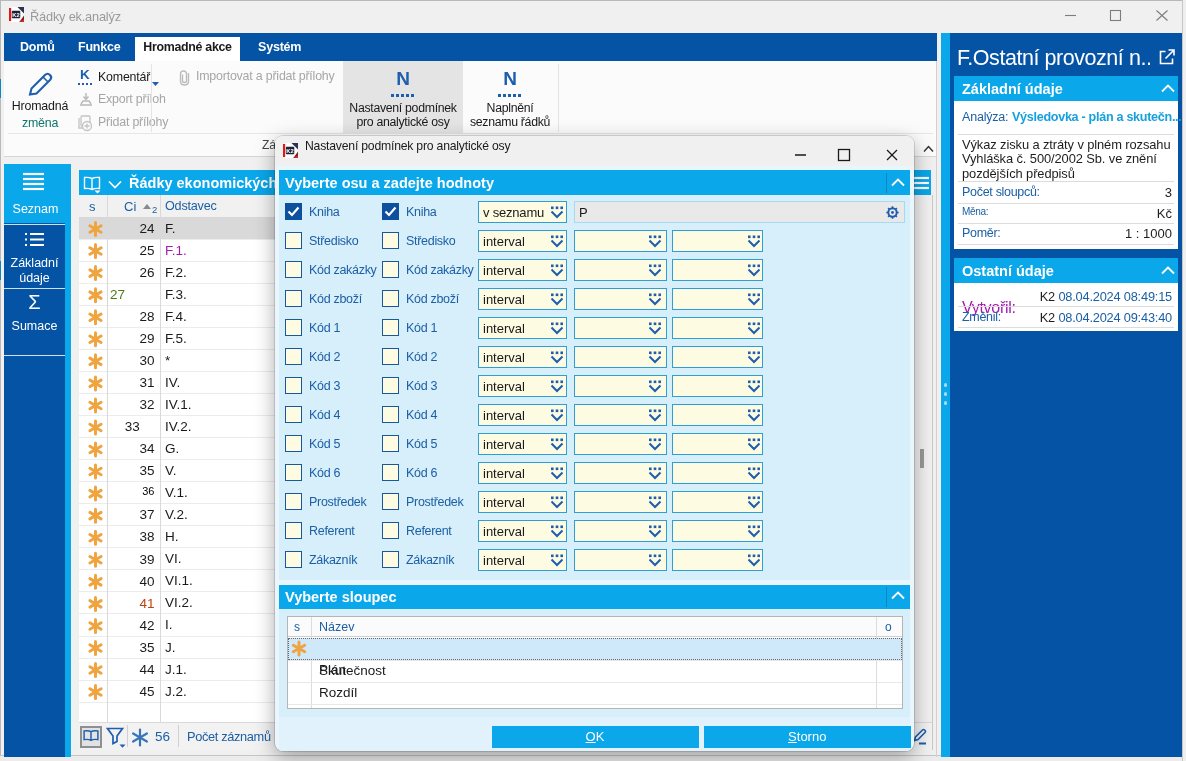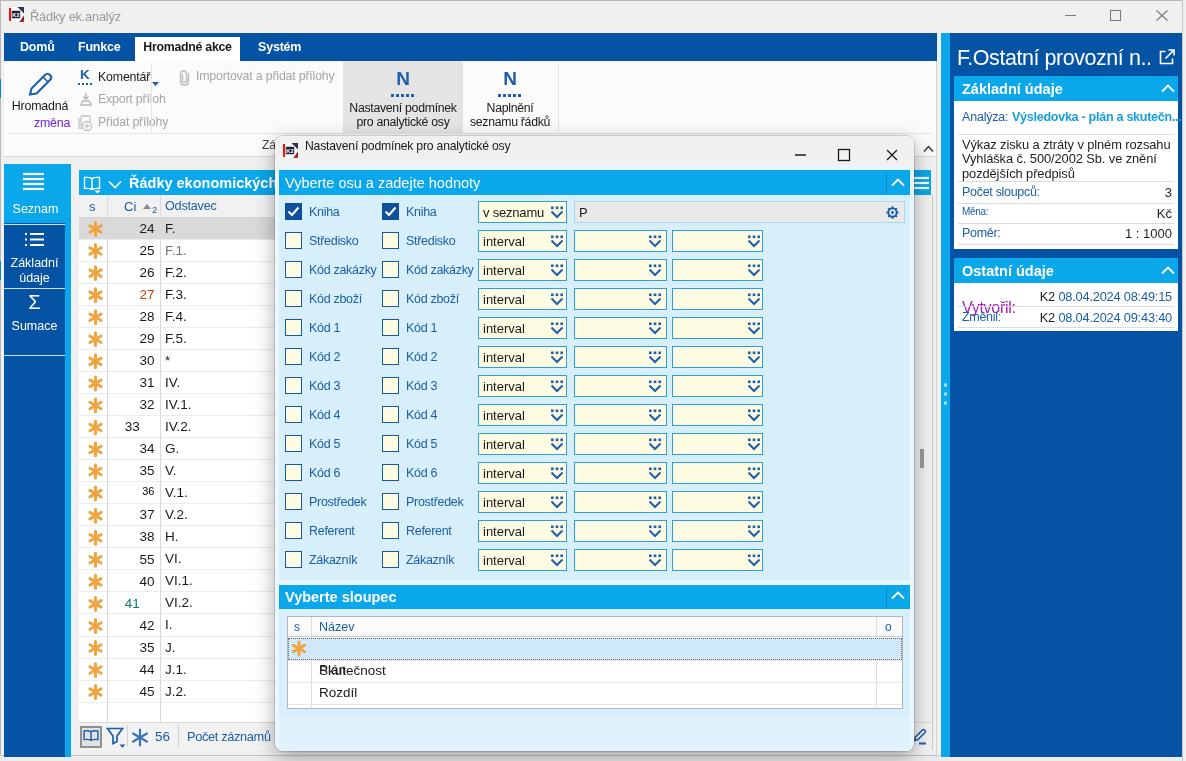--- a/index.html
+++ b/index.html
@@ -34,21 +34,21 @@
 <div class="a txt" style="left:135px;top:40px;width:105px;text-align:center;font-size:12.4px;letter-spacing:-0.3px;color:#1a1a1a;font-weight:bold">Hromadné akce</div>
 <div class="a txt" style="left:258px;top:40px;font-size:12.5px;letter-spacing:-0.2px;color:#fff;font-weight:bold">Systém</div>
 <div class="a" style="left:4px;top:61px;width:933px;height:96px;background:#fbfbfb;border-bottom:1px solid #d5d5d5"></div>
 <svg class="a" style="left:26px;top:71px" width="28" height="27" viewBox="0 0 28 27">
 <g fill="none" stroke="#1d5fae" stroke-width="2.1">
 <path d="M4 23.5 L5.5 17.5 L19 4 Q21.5 1.5 24 4 Q26.5 6.5 24 9 L10.5 22.5 Z"></path>
 <path d="M17 6 L22 11" stroke-width="1.6"></path>
 </g>
   </svg>
 <div class="a txt" style="left:0px;top:99px;width:80px;text-align:center;font-size:12.4px;letter-spacing:-0.2px;color:#1a1a1a">Hromadná</div>
-<div class="a txt" style="left:12px;top:116px;width:80px;text-align:center;font-size:12.4px;letter-spacing:-0.2px;color:#6d28d9">změna</div>
+<div class="a txt" style="left:0px;top:116px;width:80px;text-align:center;font-size:12.4px;letter-spacing:-0.2px;color:#0f766e">změna</div>
 <div class="a txt" style="left:80px;top:67px;font-size:13.5px;color:#1d5fae;font-weight:bold">K</div>
 <div class="a" style="left:78px;top:83px;width:15px;height:2px;background:repeating-linear-gradient(90deg,#1d5fae 0 2px,transparent 2px 4px)"></div>
 <div class="a txt" style="left:98px;top:69.5px;font-size:12.4px;letter-spacing:-0.2px;color:#1a1a1a">Komentář</div>
 <svg class="a" style="left:151px;top:81px" width="9" height="6">
     <path d="M1 1 L4.5 5 L8 1 Z" fill="#1d5fae"></path>
   </svg>
 <svg class="a" style="left:79px;top:92px" width="14" height="14" viewBox="0 0 14 14">
 <g stroke="#b9b9b9" fill="none" stroke-width="1.4">
       <path d="M7 1 V7 M4.5 4.5 L7 7.5 L9.5 4.5"></path>
       <path d="M1 13 H13 M2 12 L4 9 H10 L12 12"></path>
@@ -138,26 +138,26 @@
     <path d="M5 1 L9 6 L1 6 Z" fill="#8a8a8a"></path>
   </svg>
 <div class="a txt" style="left:152px;top:204px;font-size:9.5px;color:#1b5fa5">2</div>
 <div class="a txt" style="left:165px;top:199px;font-size:12.6px;letter-spacing:-0.2px;color:#1b5fa5">Odstavec</div>
 <div class="a" style="left:79px;top:217.5px;width:834px;height:22.1px;background:#d9d9d9"></div>
 <div class="a" style="left:79px;top:238.6px;width:196px;height:1px;background:#ececec"></div>
 <div class="a txt" style="left:110px;top:220.7px;width:44.5px;text-align:right;font-size:13.5px;color:#1a1a1a">24</div>
 <div class="a txt" style="left:165px;top:220.5px;font-size:13.5px;color:#1a1a1a">F.</div>
 <div class="a" style="left:79px;top:260.6px;width:196px;height:1px;background:#ececec"></div>
 <div class="a txt" style="left:110px;top:242.8px;width:44.5px;text-align:right;font-size:13.5px;color:#1a1a1a">25</div>
-<div class="a txt" style="left:165px;top:242.6px;font-size:13.5px;color:#737373">F.1.</div>
+<div class="a txt" style="left:165px;top:242.6px;font-size:13.5px;color:#a21caf">F.1.</div>
 <div class="a" style="left:79px;top:282.7px;width:196px;height:1px;background:#ececec"></div>
 <div class="a txt" style="left:110px;top:264.8px;width:44.5px;text-align:right;font-size:13.5px;color:#1a1a1a">26</div>
 <div class="a txt" style="left:165px;top:264.6px;font-size:13.5px;color:#1a1a1a">F.2.</div>
 <div class="a" style="left:79px;top:304.7px;width:196px;height:1px;background:#ececec"></div>
-<div class="a txt" style="left:110px;top:286.8px;width:44.5px;text-align:right;font-size:13.5px;color:#c2410c">27</div>
+<div class="a txt" style="left:110px;top:286.8px;width:44.5px;font-size:13.5px;color:#4d7c0f">27</div>
 <div class="a txt" style="left:165px;top:286.6px;font-size:13.5px;color:#1a1a1a">F.3.</div>
 <div class="a" style="left:79px;top:326.8px;width:196px;height:1px;background:#ececec"></div>
 <div class="a txt" style="left:110px;top:308.9px;width:44.5px;text-align:right;font-size:13.5px;color:#1a1a1a">28</div>
 <div class="a txt" style="left:165px;top:308.7px;font-size:13.5px;color:#1a1a1a">F.4.</div>
 <div class="a" style="left:79px;top:348.8px;width:196px;height:1px;background:#ececec"></div>
 <div class="a txt" style="left:110px;top:330.9px;width:44.5px;text-align:right;font-size:13.5px;color:#1a1a1a">29</div>
 <div class="a txt" style="left:165px;top:330.8px;font-size:13.5px;color:#1a1a1a">F.5.</div>
 <div class="a" style="left:79px;top:370.9px;width:196px;height:1px;background:#ececec"></div>
 <div class="a txt" style="left:110px;top:353.0px;width:44.5px;text-align:right;font-size:13.5px;color:#1a1a1a">30</div>
 <div class="a txt" style="left:165px;top:352.8px;font-size:13.5px;color:#1a1a1a">*</div>
@@ -179,27 +179,27 @@
 <div class="a" style="left:79px;top:503.2px;width:196px;height:1px;background:#ececec"></div>
 <div class="a txt" style="left:110px;top:485.3px;width:44.5px;text-align:right;font-size:11px;color:#000000">36</div>
 <div class="a txt" style="left:165px;top:485.1px;font-size:13.5px;color:#1a1a1a">V.1.</div>
 <div class="a" style="left:79px;top:525.2px;width:196px;height:1px;background:#ececec"></div>
 <div class="a txt" style="left:110px;top:507.4px;width:44.5px;text-align:right;font-size:13.5px;color:#1a1a1a">37</div>
 <div class="a txt" style="left:165px;top:507.2px;font-size:13.5px;color:#1a1a1a">V.2.</div>
 <div class="a" style="left:79px;top:547.2px;width:196px;height:1px;background:#ececec"></div>
 <div class="a txt" style="left:110px;top:529.4px;width:44.5px;text-align:right;font-size:13.5px;color:#1a1a1a">38</div>
 <div class="a txt" style="left:165px;top:529.2px;font-size:13.5px;color:#1a1a1a">H.</div>
 <div class="a" style="left:79px;top:569.3px;width:196px;height:1px;background:#ececec"></div>
-<div class="a txt" style="left:110px;top:551.5px;width:44.5px;text-align:right;font-size:13.5px;color:#1a1a1a">55</div>
+<div class="a txt" style="left:110px;top:551.5px;width:44.5px;text-align:right;font-size:13.5px;color:#1a1a1a">39</div>
 <div class="a txt" style="left:165px;top:551.2px;font-size:13.5px;color:#1a1a1a">VI.</div>
 <div class="a" style="left:79px;top:591.3px;width:196px;height:1px;background:#ececec"></div>
 <div class="a txt" style="left:110px;top:573.5px;width:44.5px;text-align:right;font-size:13.5px;color:#1a1a1a">40</div>
 <div class="a txt" style="left:165px;top:573.3px;font-size:13.5px;color:#1a1a1a">VI.1.</div>
 <div class="a" style="left:79px;top:613.4px;width:196px;height:1px;background:#ececec"></div>
-<div class="a txt" style="left:110px;top:595.6px;width:44.5px;text-align:center;font-size:13.5px;color:#0f766e">41</div>
+<div class="a txt" style="left:110px;top:595.6px;width:44.5px;text-align:right;font-size:13.5px;color:#c2410c">41</div>
 <div class="a txt" style="left:165px;top:595.4px;font-size:13.5px;color:#1a1a1a">VI.2.</div>
 <div class="a" style="left:79px;top:635.5px;width:196px;height:1px;background:#ececec"></div>
 <div class="a txt" style="left:110px;top:617.6px;width:44.5px;text-align:right;font-size:13.5px;color:#1a1a1a">42</div>
 <div class="a txt" style="left:165px;top:617.4px;font-size:13.5px;color:#1a1a1a">I.</div>
 <div class="a" style="left:79px;top:657.5px;width:196px;height:1px;background:#ececec"></div>
 <div class="a txt" style="left:110px;top:639.7px;width:44.5px;text-align:right;font-size:13.5px;color:#1a1a1a">35</div>
 <div class="a txt" style="left:165px;top:639.5px;font-size:13.5px;color:#1a1a1a">J.</div>
 <div class="a" style="left:79px;top:679.5px;width:196px;height:1px;background:#ececec"></div>
 <div class="a txt" style="left:110px;top:661.7px;width:44.5px;text-align:right;font-size:13.5px;color:#1a1a1a">44</div>
 <div class="a txt" style="left:165px;top:661.5px;font-size:13.5px;color:#1a1a1a">J.1.</div>
@@ -416,21 +416,21 @@
 <div class="a txt" style="left:30px;top:3px;font-size:12.2px;letter-spacing:-0.2px;color:#1a1a1a">Nastavení podmínek pro analytické osy</div>
 <svg class="a" style="left:505px;top:4px" width="130" height="24" viewBox="0 0 130 24">
 <g stroke="#1a1a1a" stroke-width="1.3" fill="none">
 <line x1="15" y1="15" x2="26" y2="15"></line>
 <rect x="58.5" y="9.5" width="11" height="11"></rect>
 <line x1="107" y1="10" x2="117" y2="20"></line>
         <line x1="117" y1="10" x2="107" y2="20"></line>
 </g>
     </svg>
 <div class="a" style="left:4px;top:34px;width:631px;height:25px;background:#0aa7ea"></div>
-<div class="a txt" style="left:10px;top:39px;font-size:14.5px;color:#fff;font-weight:normal">Vyberte osu a zadejte hodnoty</div>
+<div class="a txt" style="left:10px;top:39px;font-size:14.5px;color:#fff;font-weight:bold">Vyberte osu a zadejte hodnoty</div>
 <div class="a" style="left:611px;top:37px;width:1px;height:20px;background:#0d86c0"></div>
 <svg class="a" style="left:616px;top:42px" width="14" height="9">
       <path d="M1 7.5 L7 1.5 L13 7.5" fill="none" stroke="#fff" stroke-width="1.8"></path>
     </svg>
 <div class="a" style="left:4px;top:59px;width:631px;height:385px;background:#d7eefb"></div>
 <div class="a" style="left:10px;top:67px;width:17px;height:17px;background:#0c509e"></div>
 <svg class="a" style="left:12px;top:70px" width="13" height="11">
       <path d="M1.5 5.5 L5 9 L11.5 1.5" fill="none" stroke="#fff" stroke-width="2.2"></path>
     </svg>
 <div class="a txt" style="left:34px;top:69px;font-size:12.5px;letter-spacing:-0.3px;color:#1b5fa5">Kniha</div>
@@ -873,12 +873,14 @@
         <line x1="15.7" y1="5.2" x2="4.3" y2="11.8"></line>
       </g>
     </svg>
 <div class="a txt" style="left:44px;top:526px;font-size:13.5px;color:#1a1a1a">Plán</div>
 <div class="a" style="left:13px;top:523.5px;width:614px;height:1px;background:#e8e8e8"></div>
 <div class="a txt" style="left:44px;top:527px;font-size:13.5px;color:#1a1a1a">Skutečnost</div>
 <div class="a" style="left:13px;top:545.5px;width:614px;height:1px;background:#e8e8e8"></div>
 <div class="a txt" style="left:44px;top:549px;font-size:13.5px;color:#1a1a1a">Rozdíl</div>
 <div class="a" style="left:13px;top:567.5px;width:614px;height:1px;background:#e8e8e8"></div>
 <div class="a" style="left:4px;top:581px;width:631px;height:34px;background:#e1f2fd"></div>
+<div class="a" style="left:216.5px;top:590px;width:207px;height:21.5px;background:#0aa7ea;color:#fff;font-size:13px;text-align:center;line-height:21.5px"><span style="text-decoration:underline">O</span>K</div>
+<div class="a" style="left:429px;top:590px;width:206.5px;height:21.5px;background:#0aa7ea;color:#fff;font-size:13px;text-align:center;line-height:21.5px"><span style="text-decoration:underline">S</span>torno</div>
 </div>
 </body></html>

